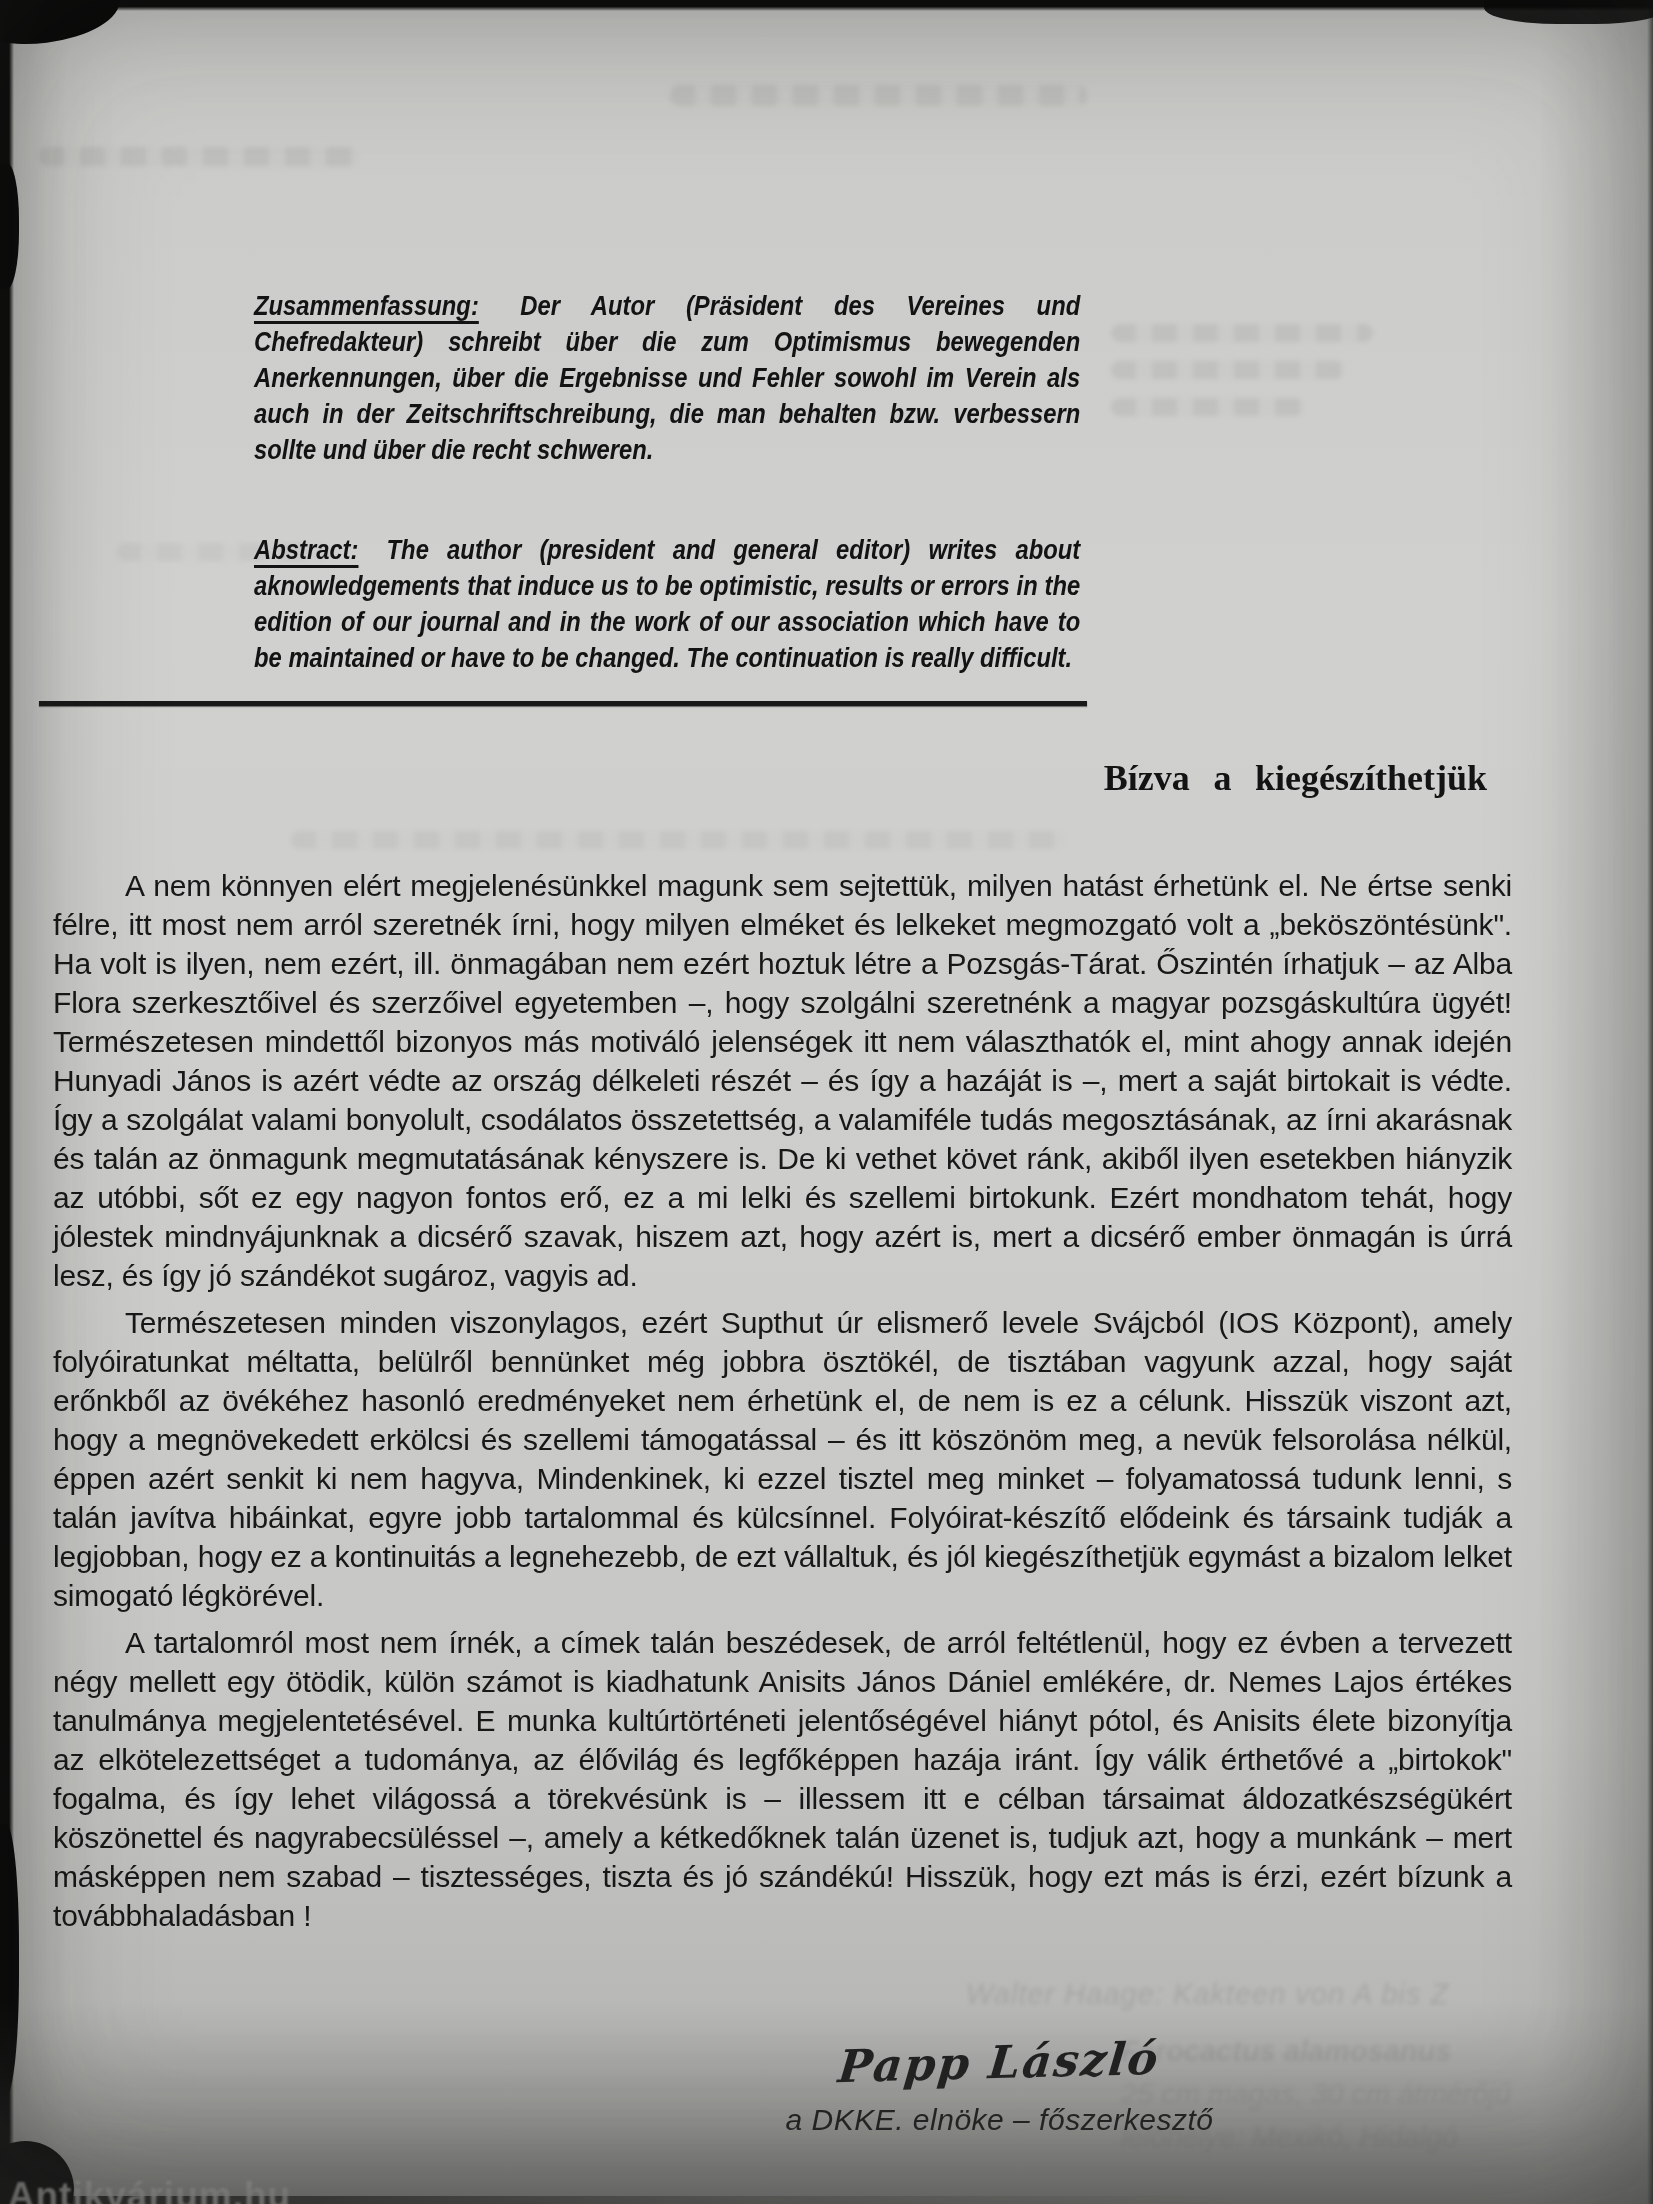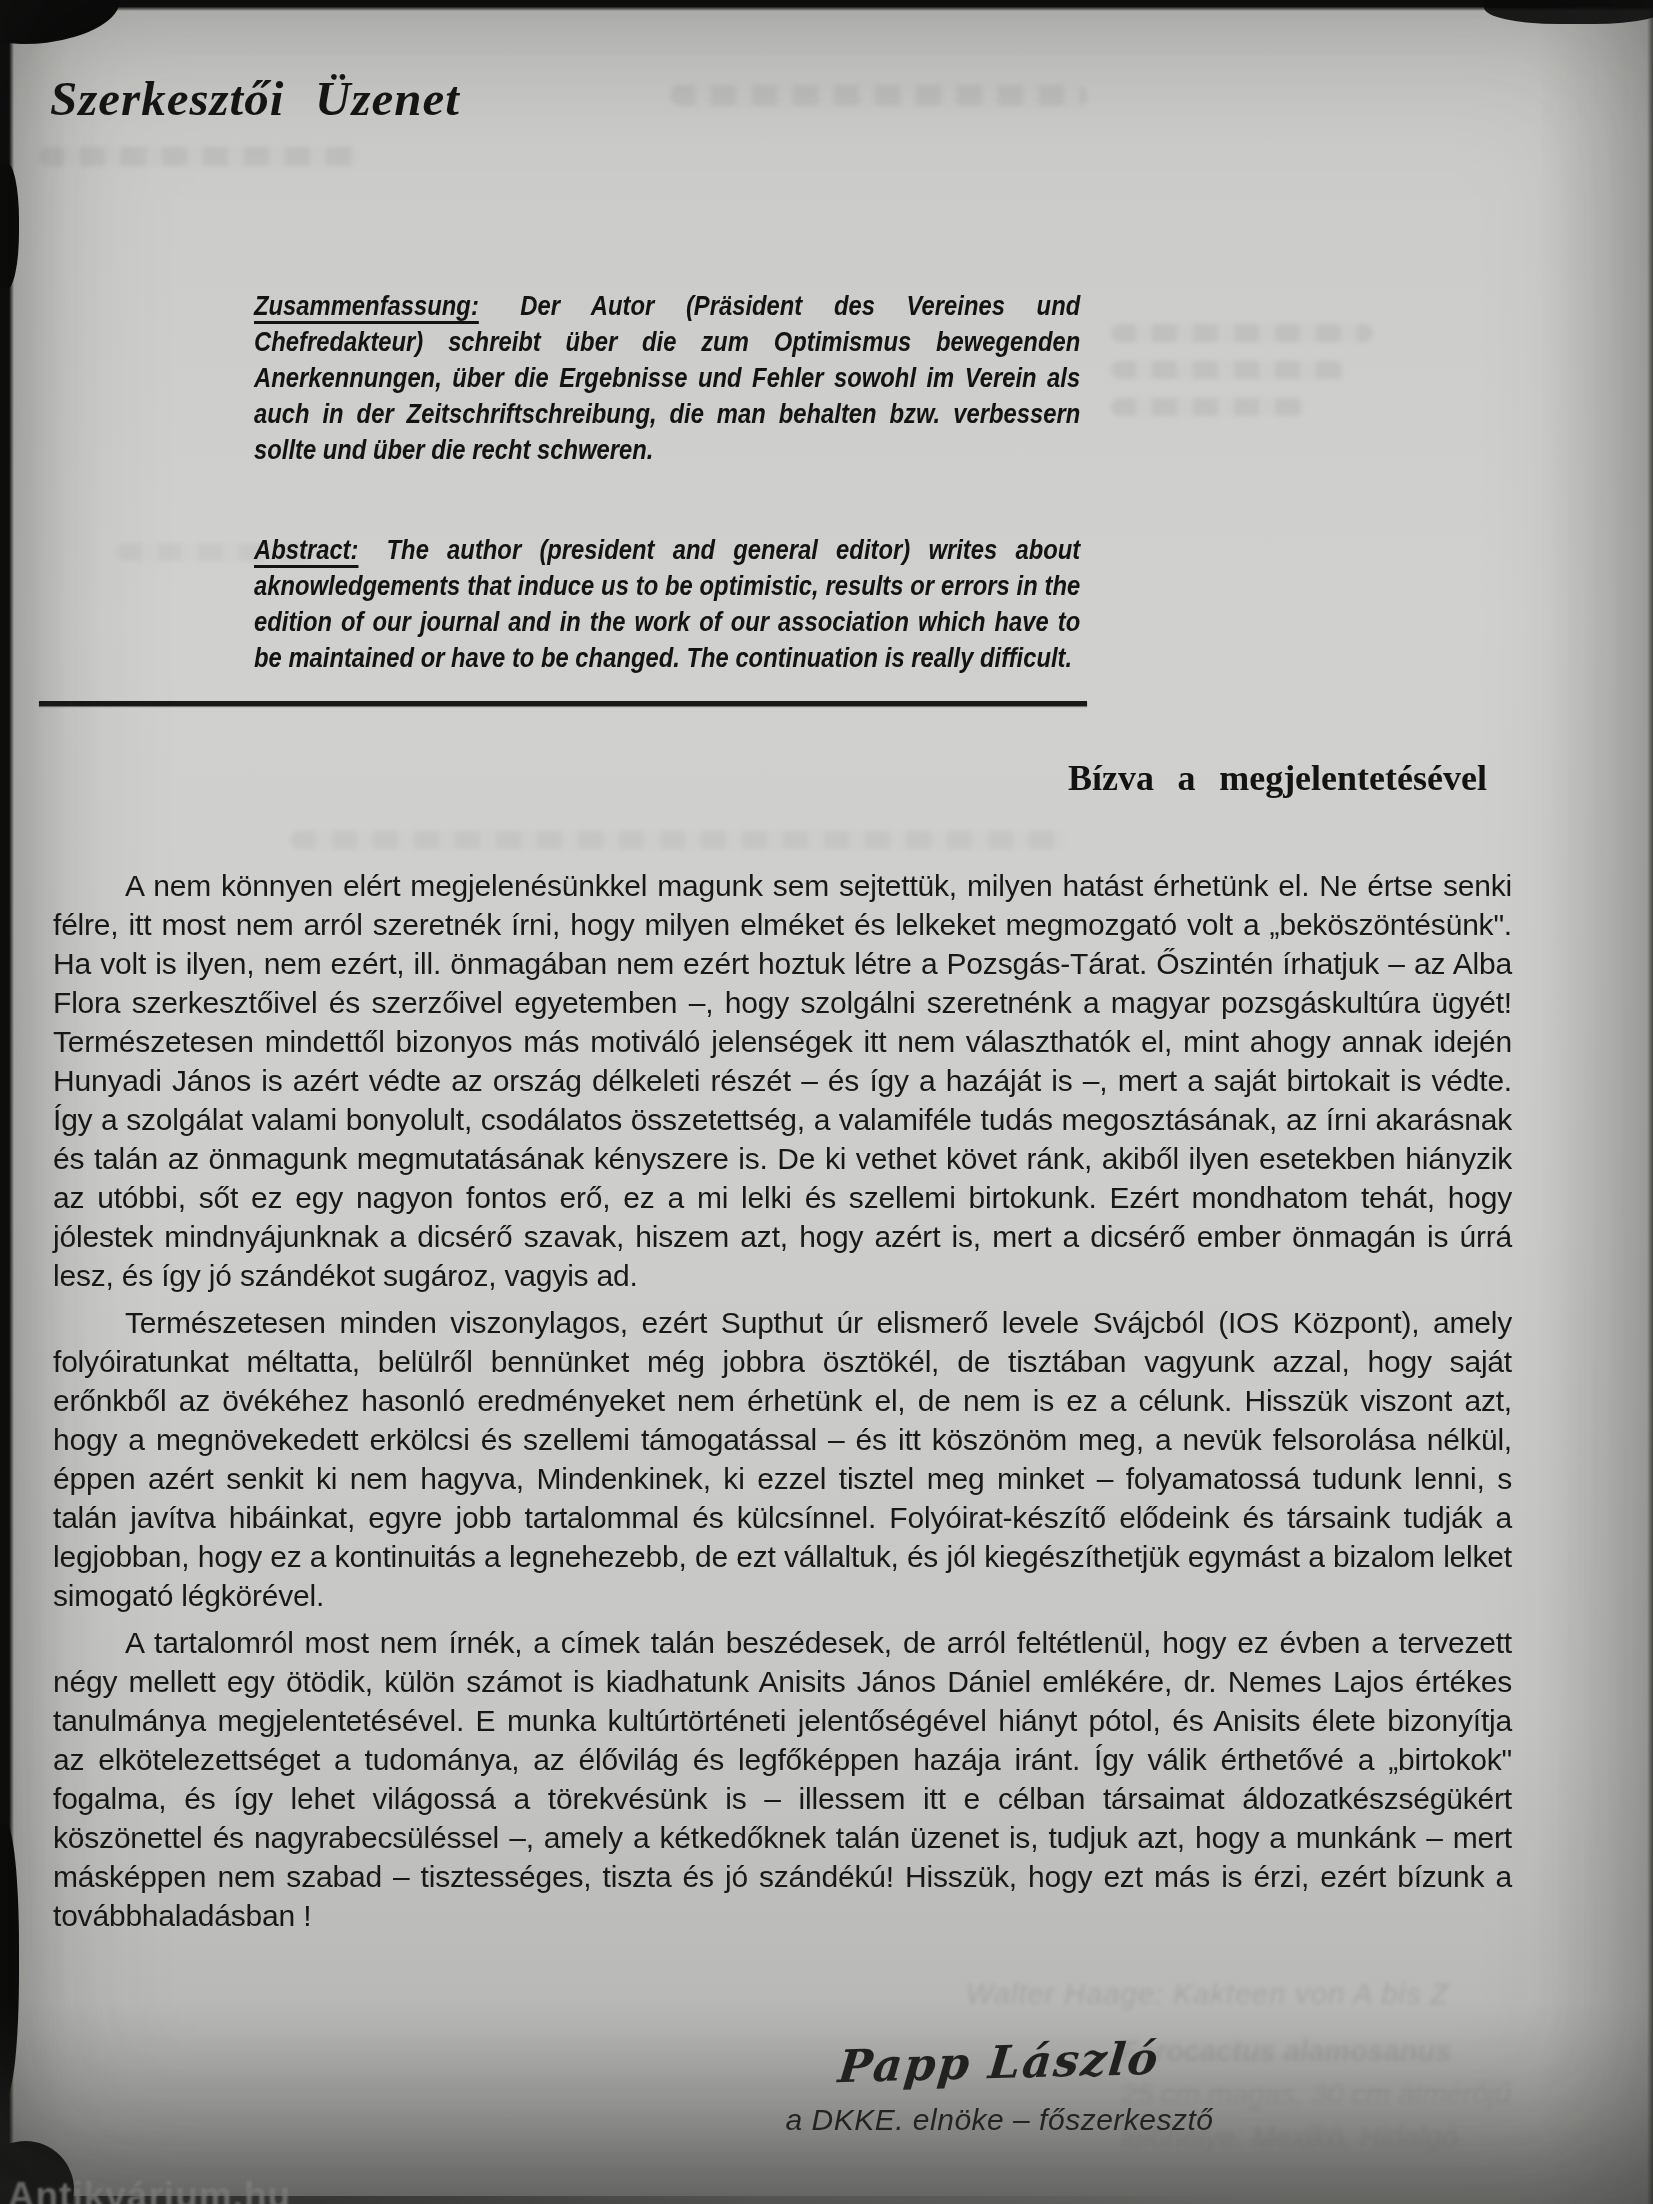--- a/index.html
+++ b/index.html
@@ -81,32 +81,31 @@
   <div class="blob blob-bl"></div>
 
   <div class="smudge" style="left:670px;top:85px;width:417px;"></div>
   <div class="smudge" style="left:39px;top:147px;width:320px;height:19.4px;"></div>
   <div class="smudge" style="left:1111px;top:324px;width:262px;height:17.5px;"></div>
   <div class="smudge" style="left:1111px;top:361px;width:233px;height:17.5px;"></div>
   <div class="smudge" style="left:1111px;top:398px;width:194px;height:17.5px;"></div>
   <div class="smudge" style="left:291px;top:831px;width:776px;height:17.5px;opacity:.35;"></div>
   <div class="smudge" style="left:116px;top:543px;width:213px;height:17.5px;opacity:.3;"></div>
 
-  <div class="title">Szerkesztői Üzenet</div>
 
   <div class="abstract-wrap">
     <div class="abstract-inner">
       <p class="first"><span class="abs-label">Zusammenfassung:</span> <span>Der Autor (Präsident des Vereines und Chefredakteur) schreibt über die zum Optimismus bewegenden Anerkennungen, über die Ergebnisse und Fehler sowohl im Verein als auch in der Zeitschriftschreibung, die man behalten bzw. verbessern sollte und über die recht schweren.</span></p>
       <p><span class="abs-label">Abstract:</span> <span>The author (president and general editor) writes about aknowledgements that induce us to be optimistic, results or errors in the edition of our journal and in the work of our association which have to be maintained or have to be changed. The continuation is really difficult.</span></p>
     </div>
   </div>
 
   <div class="rule"></div>
 
-  <div class="section-heading">Bízva a megjelentetésével</div>
+  <div class="section-heading">Bízva a kiegészíthetjük</div>
 
   <div class="body-text">
     <p>A nem könnyen elért megjelenésünkkel magunk sem sejtettük, milyen hatást érhetünk el. Ne értse senki félre, itt most nem arról szeretnék írni, hogy milyen elméket és lelkeket megmozgató volt a „beköszöntésünk". Ha volt is ilyen, nem ezért, ill. önmagában nem ezért hoztuk létre a Pozsgás-Tárat. Őszintén írhatjuk – az Alba Flora szerkesztőivel és szerzőivel egyetemben –, hogy szolgálni szeretnénk a magyar pozsgáskultúra ügyét! Természetesen mindettől bizonyos más motiváló jelenségek itt nem választhatók el, mint ahogy annak idején Hunyadi János is azért védte az ország délkeleti részét – és így a hazáját is –, mert a saját birtokait is védte. Így a szolgálat valami bonyolult, csodálatos összetettség, a valamiféle tudás megosztásának, az írni akarásnak és talán az önmagunk megmutatásának kényszere is. De ki vethet követ ránk, akiből ilyen esetekben hiányzik az utóbbi, sőt ez egy nagyon fontos erő, ez a mi lelki és szellemi birtokunk. Ezért mondhatom tehát, hogy jólestek mindnyájunknak a dicsérő szavak, hiszem azt, hogy azért is, mert a dicsérő ember önmagán is úrrá lesz, és így jó szándékot sugároz, vagyis ad.</p>
     <p>Természetesen minden viszonylagos, ezért Supthut úr elismerő levele Svájcból (IOS Központ), amely folyóiratunkat méltatta, belülről bennünket még jobbra ösztökél, de tisztában vagyunk azzal, hogy saját erőnkből az övékéhez hasonló eredményeket nem érhetünk el, de nem is ez a célunk. Hisszük viszont azt, hogy a megnövekedett erkölcsi és szellemi támogatással – és itt köszönöm meg, a nevük felsorolása nélkül, éppen azért senkit ki nem hagyva, Mindenkinek, ki ezzel tisztel meg minket – folyamatossá tudunk lenni, s talán javítva hibáinkat, egyre jobb tartalommal és külcsínnel. Folyóirat-készítő elődeink és társaink tudják a legjobban, hogy ez a kontinuitás a legnehezebb, de ezt vállaltuk, és jól kiegészíthetjük egymást a bizalom lelket simogató légkörével.</p>
     <p>A tartalomról most nem írnék, a címek talán beszédesek, de arról feltétlenül, hogy ez évben a tervezett négy mellett egy ötödik, külön számot is kiadhatunk Anisits János Dániel emlékére, dr. Nemes Lajos értékes tanulmánya megjelentetésével. E munka kultúrtörténeti jelentőségével hiányt pótol, és Anisits élete bizonyítja az elkötelezettséget a tudománya, az élővilág és legfőképpen hazája iránt. Így válik érthetővé a „birtokok" fogalma, és így lehet világossá a törekvésünk is – illessem itt e célban társaimat áldozatkészségükért köszönettel és nagyrabecsüléssel –, amely a kétkedőknek talán üzenet is, tudjuk azt, hogy a munkánk – mert másképpen nem szabad – tisztességes, tiszta és jó szándékú! Hisszük, hogy ezt más is érzi, ezért bízunk a továbbhaladásban !</p>
   </div>
 
   <div class="ghost ghost-walter">Walter Haage: Kakteen von A bis Z</div>
   <div class="ghost ghost-fero">
     <div class="g-bold">Ferocactus alamosanus</div>

